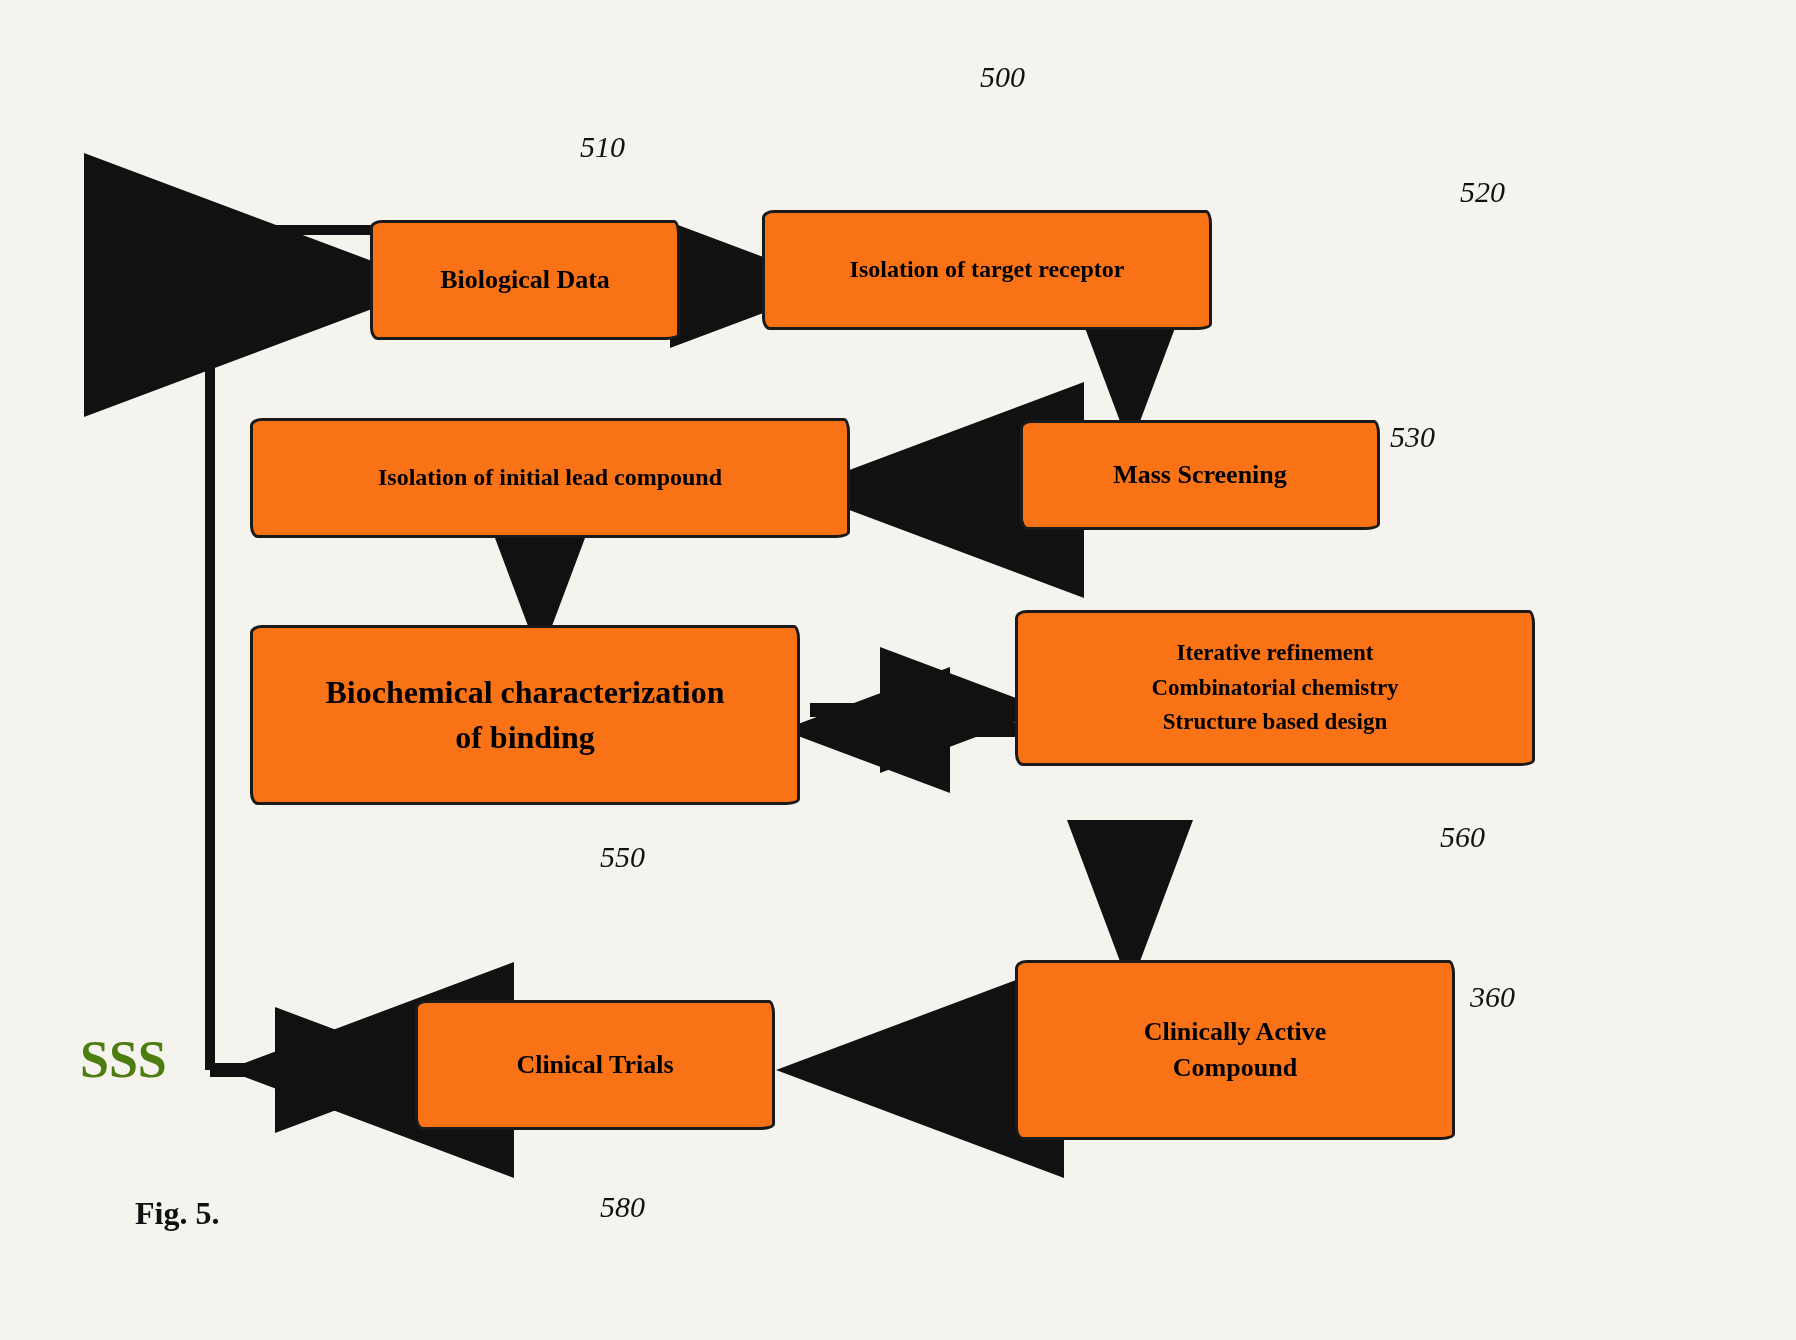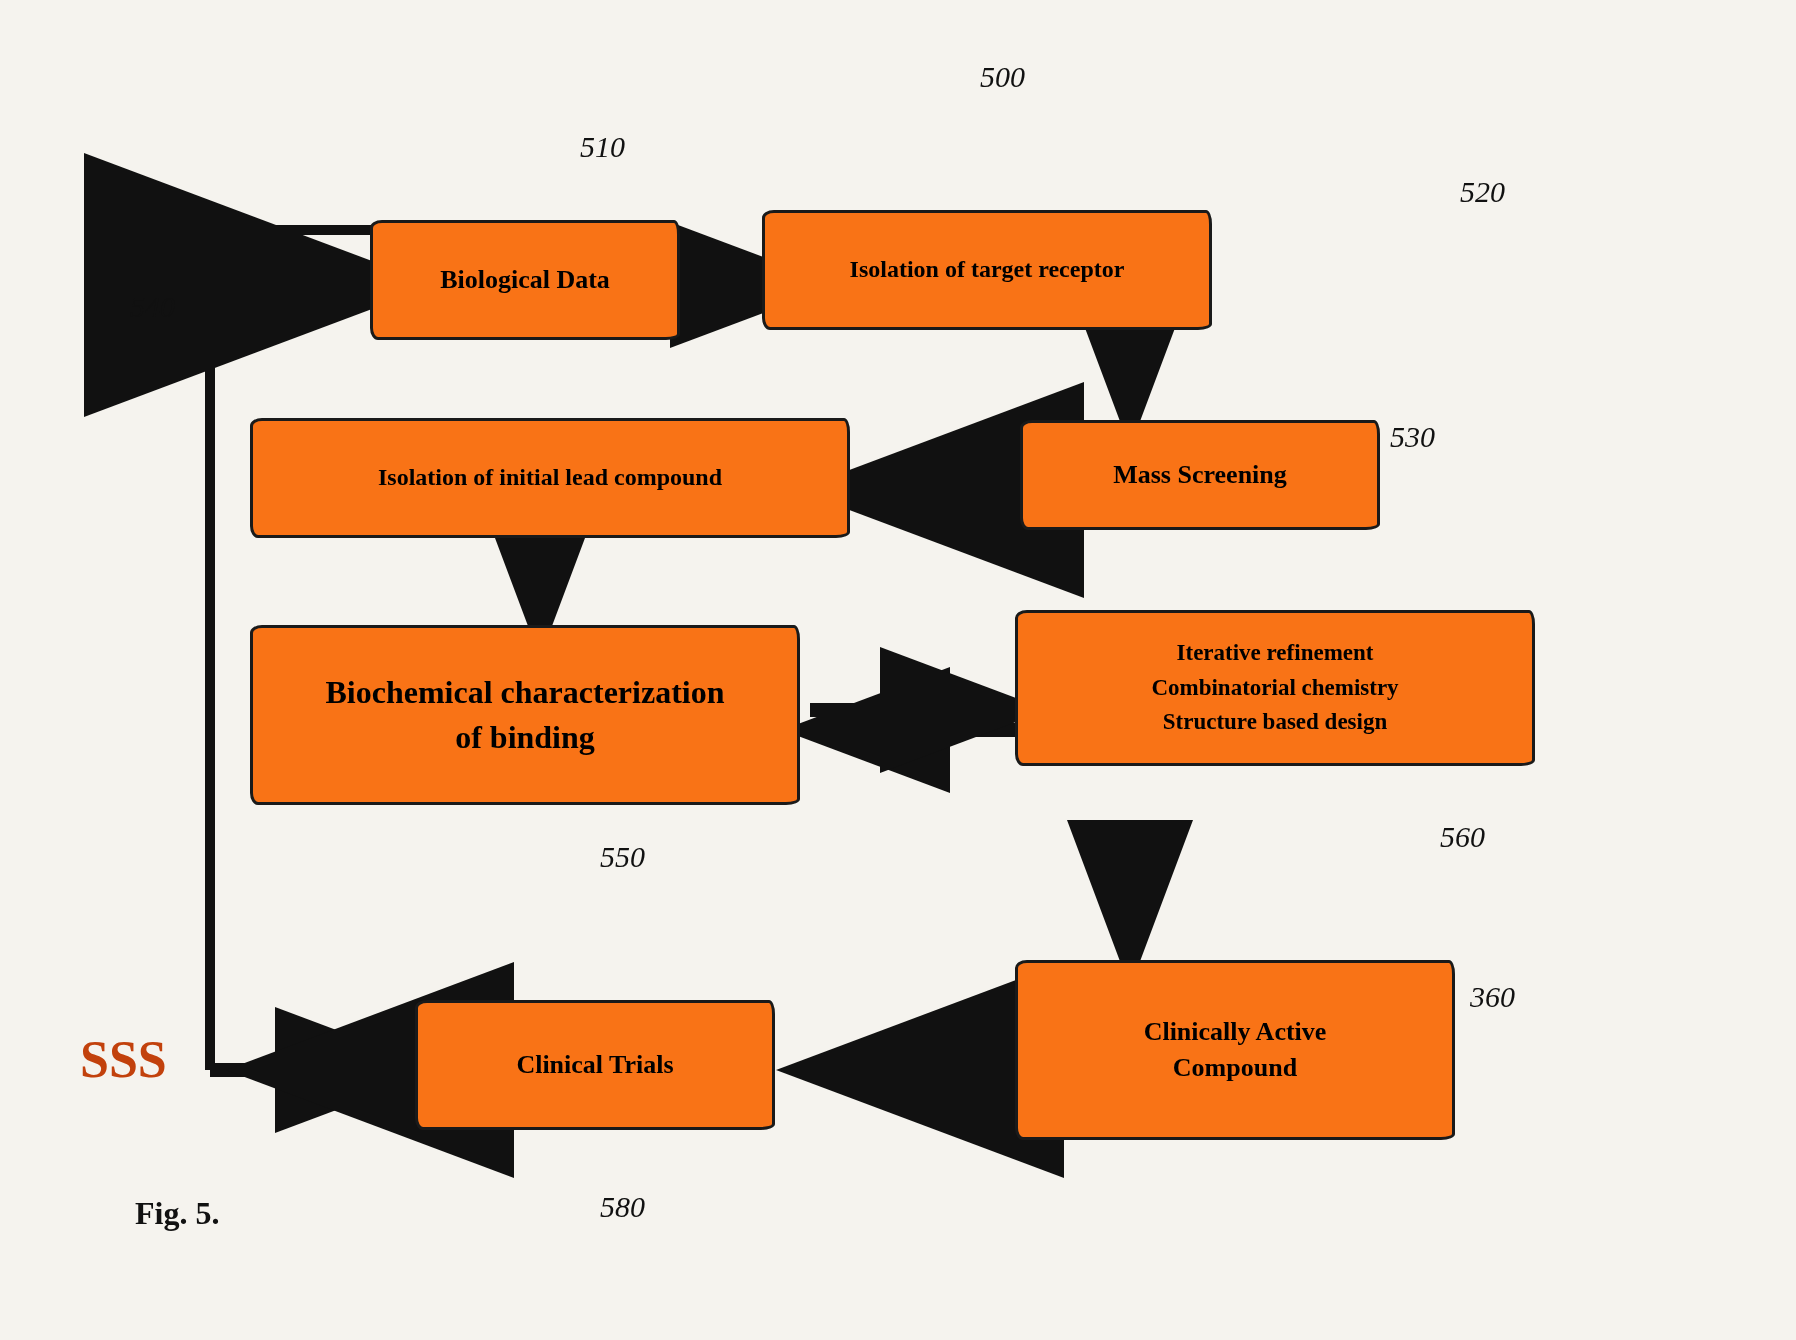--- a/index.html
+++ b/index.html
@@ -57,21 +57,21 @@
       font-weight: bold;
       font-family: 'Georgia', serif;
       color: #111;
     }
 
     .sss-label {
       position: absolute;
       font-size: 52px;
       font-weight: bold;
       font-family: 'Georgia', serif;
-      color: #c2410c;
+      color: #4d7c0f;
     }
 
     svg.arrows-layer {
       position: absolute;
       top: 0; left: 0;
       width: 1796px;
       height: 1340px;
       pointer-events: none;
     }
   </style>

